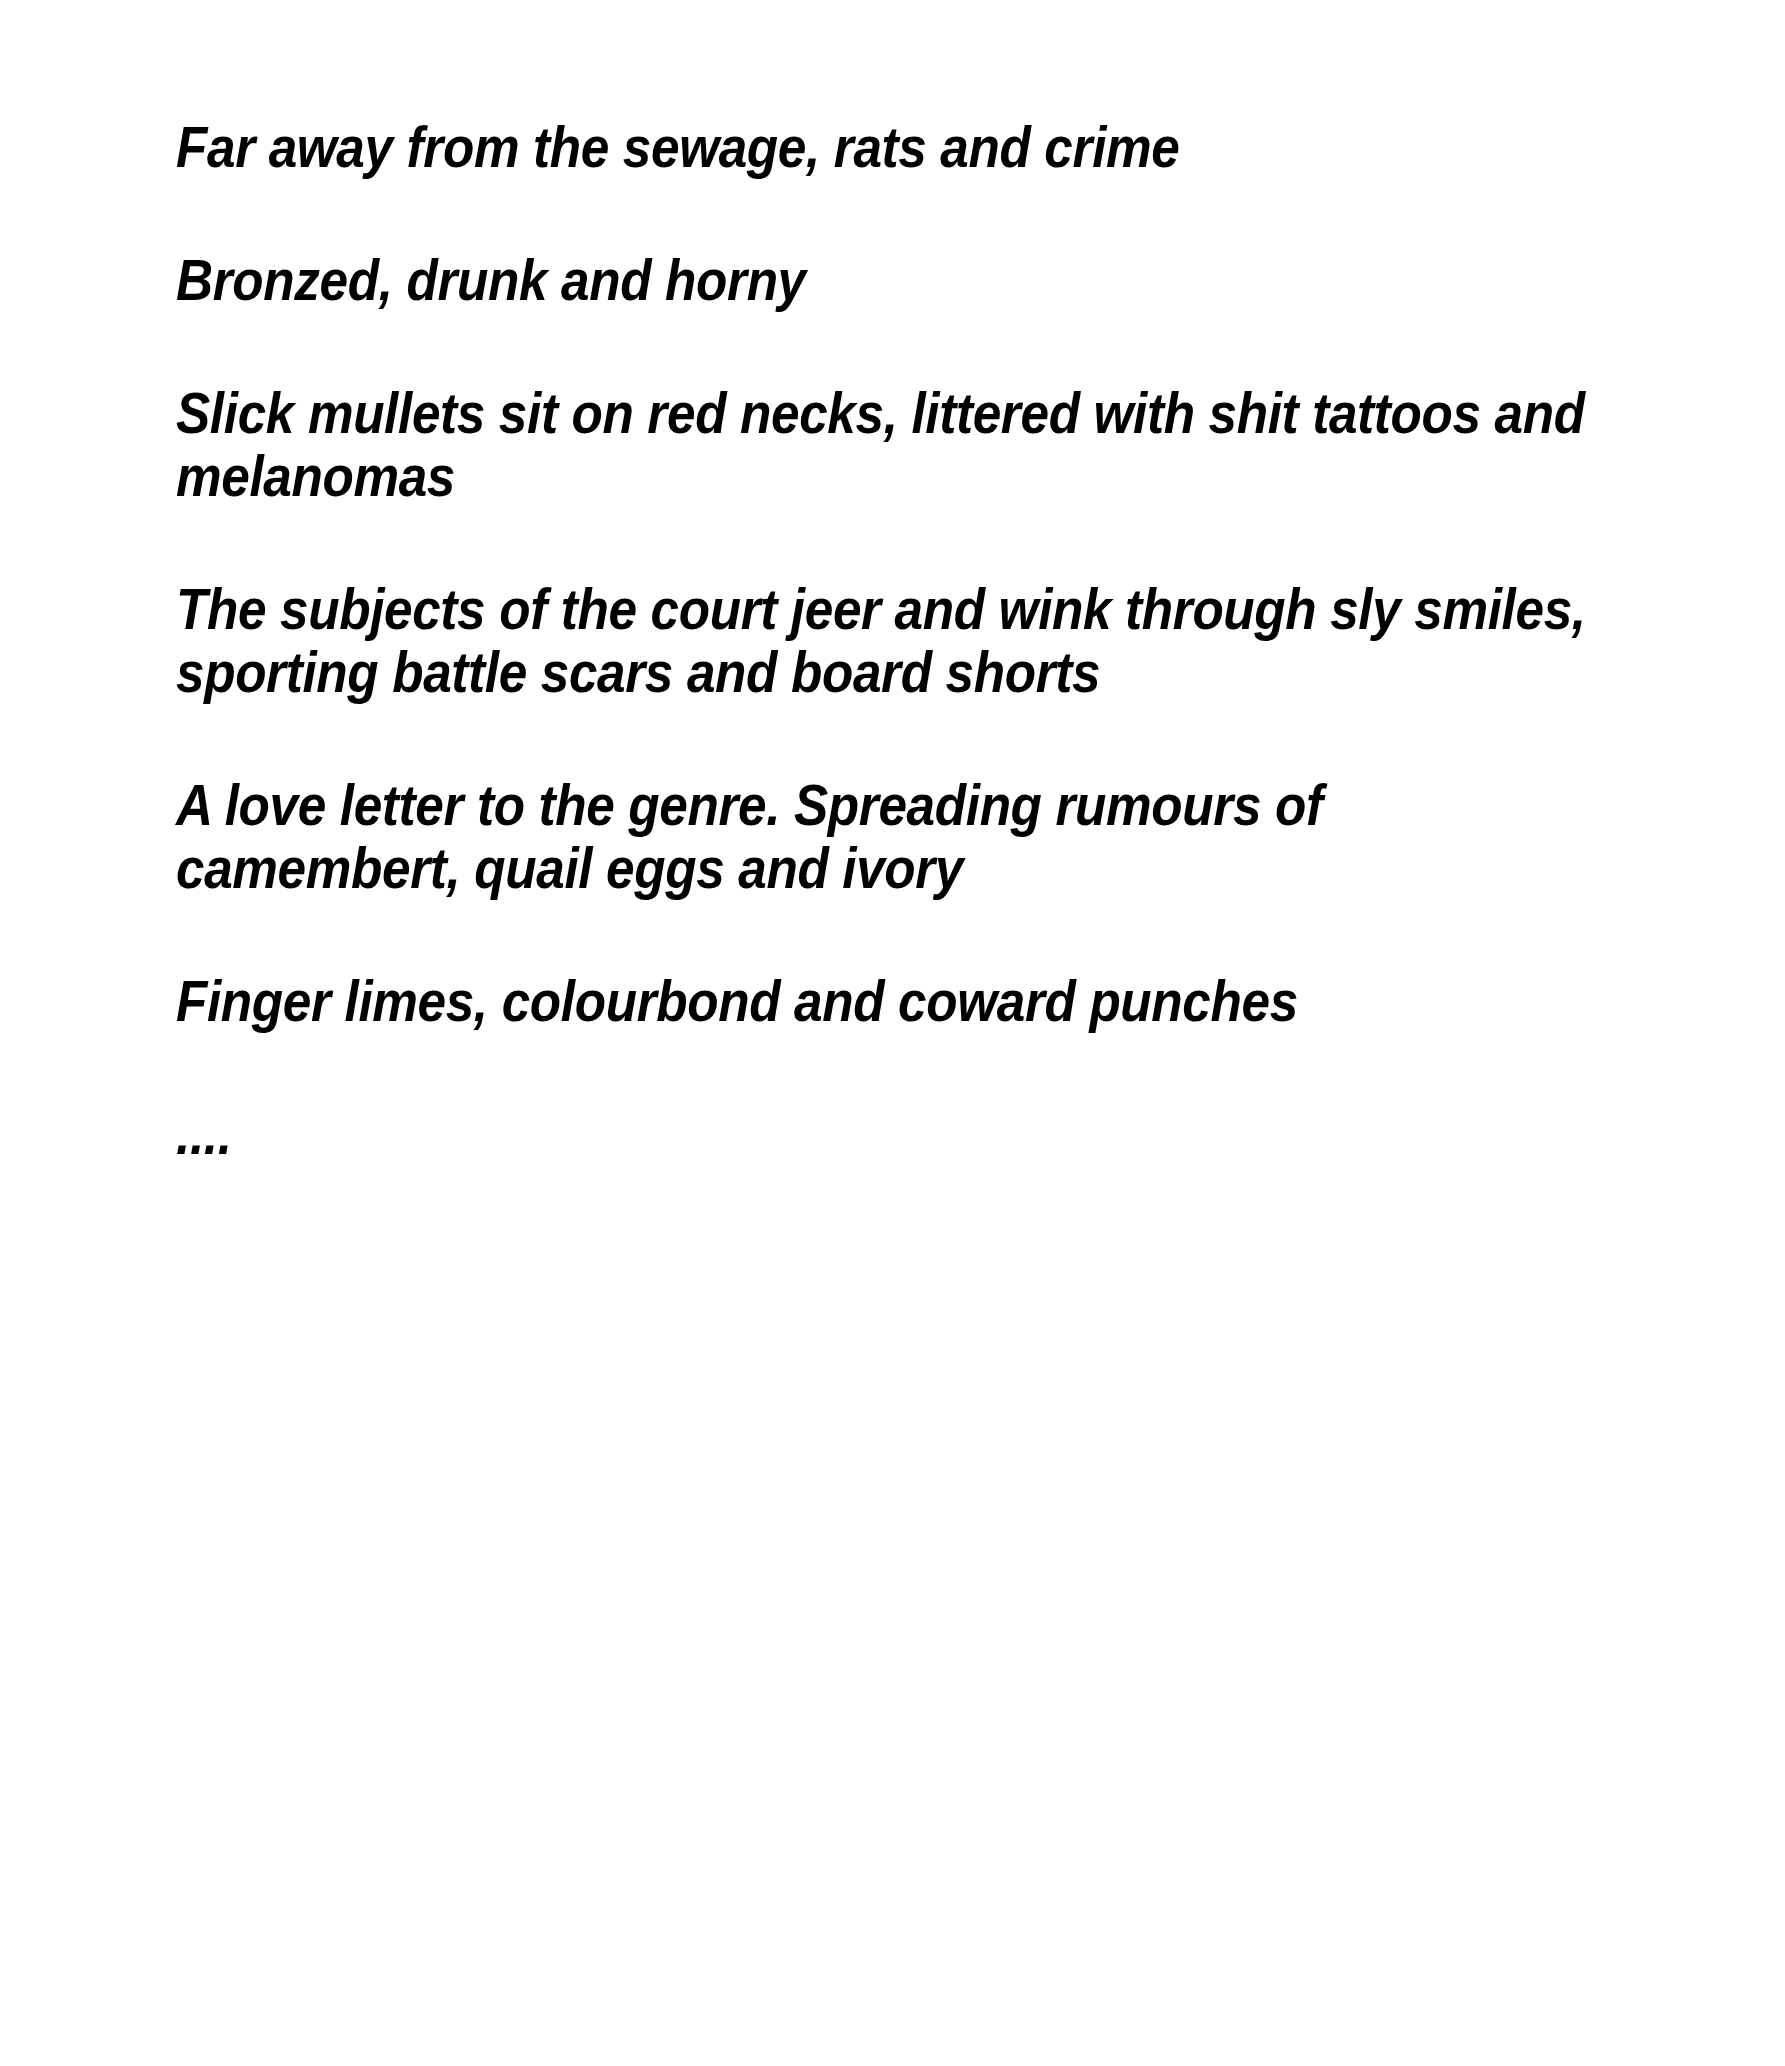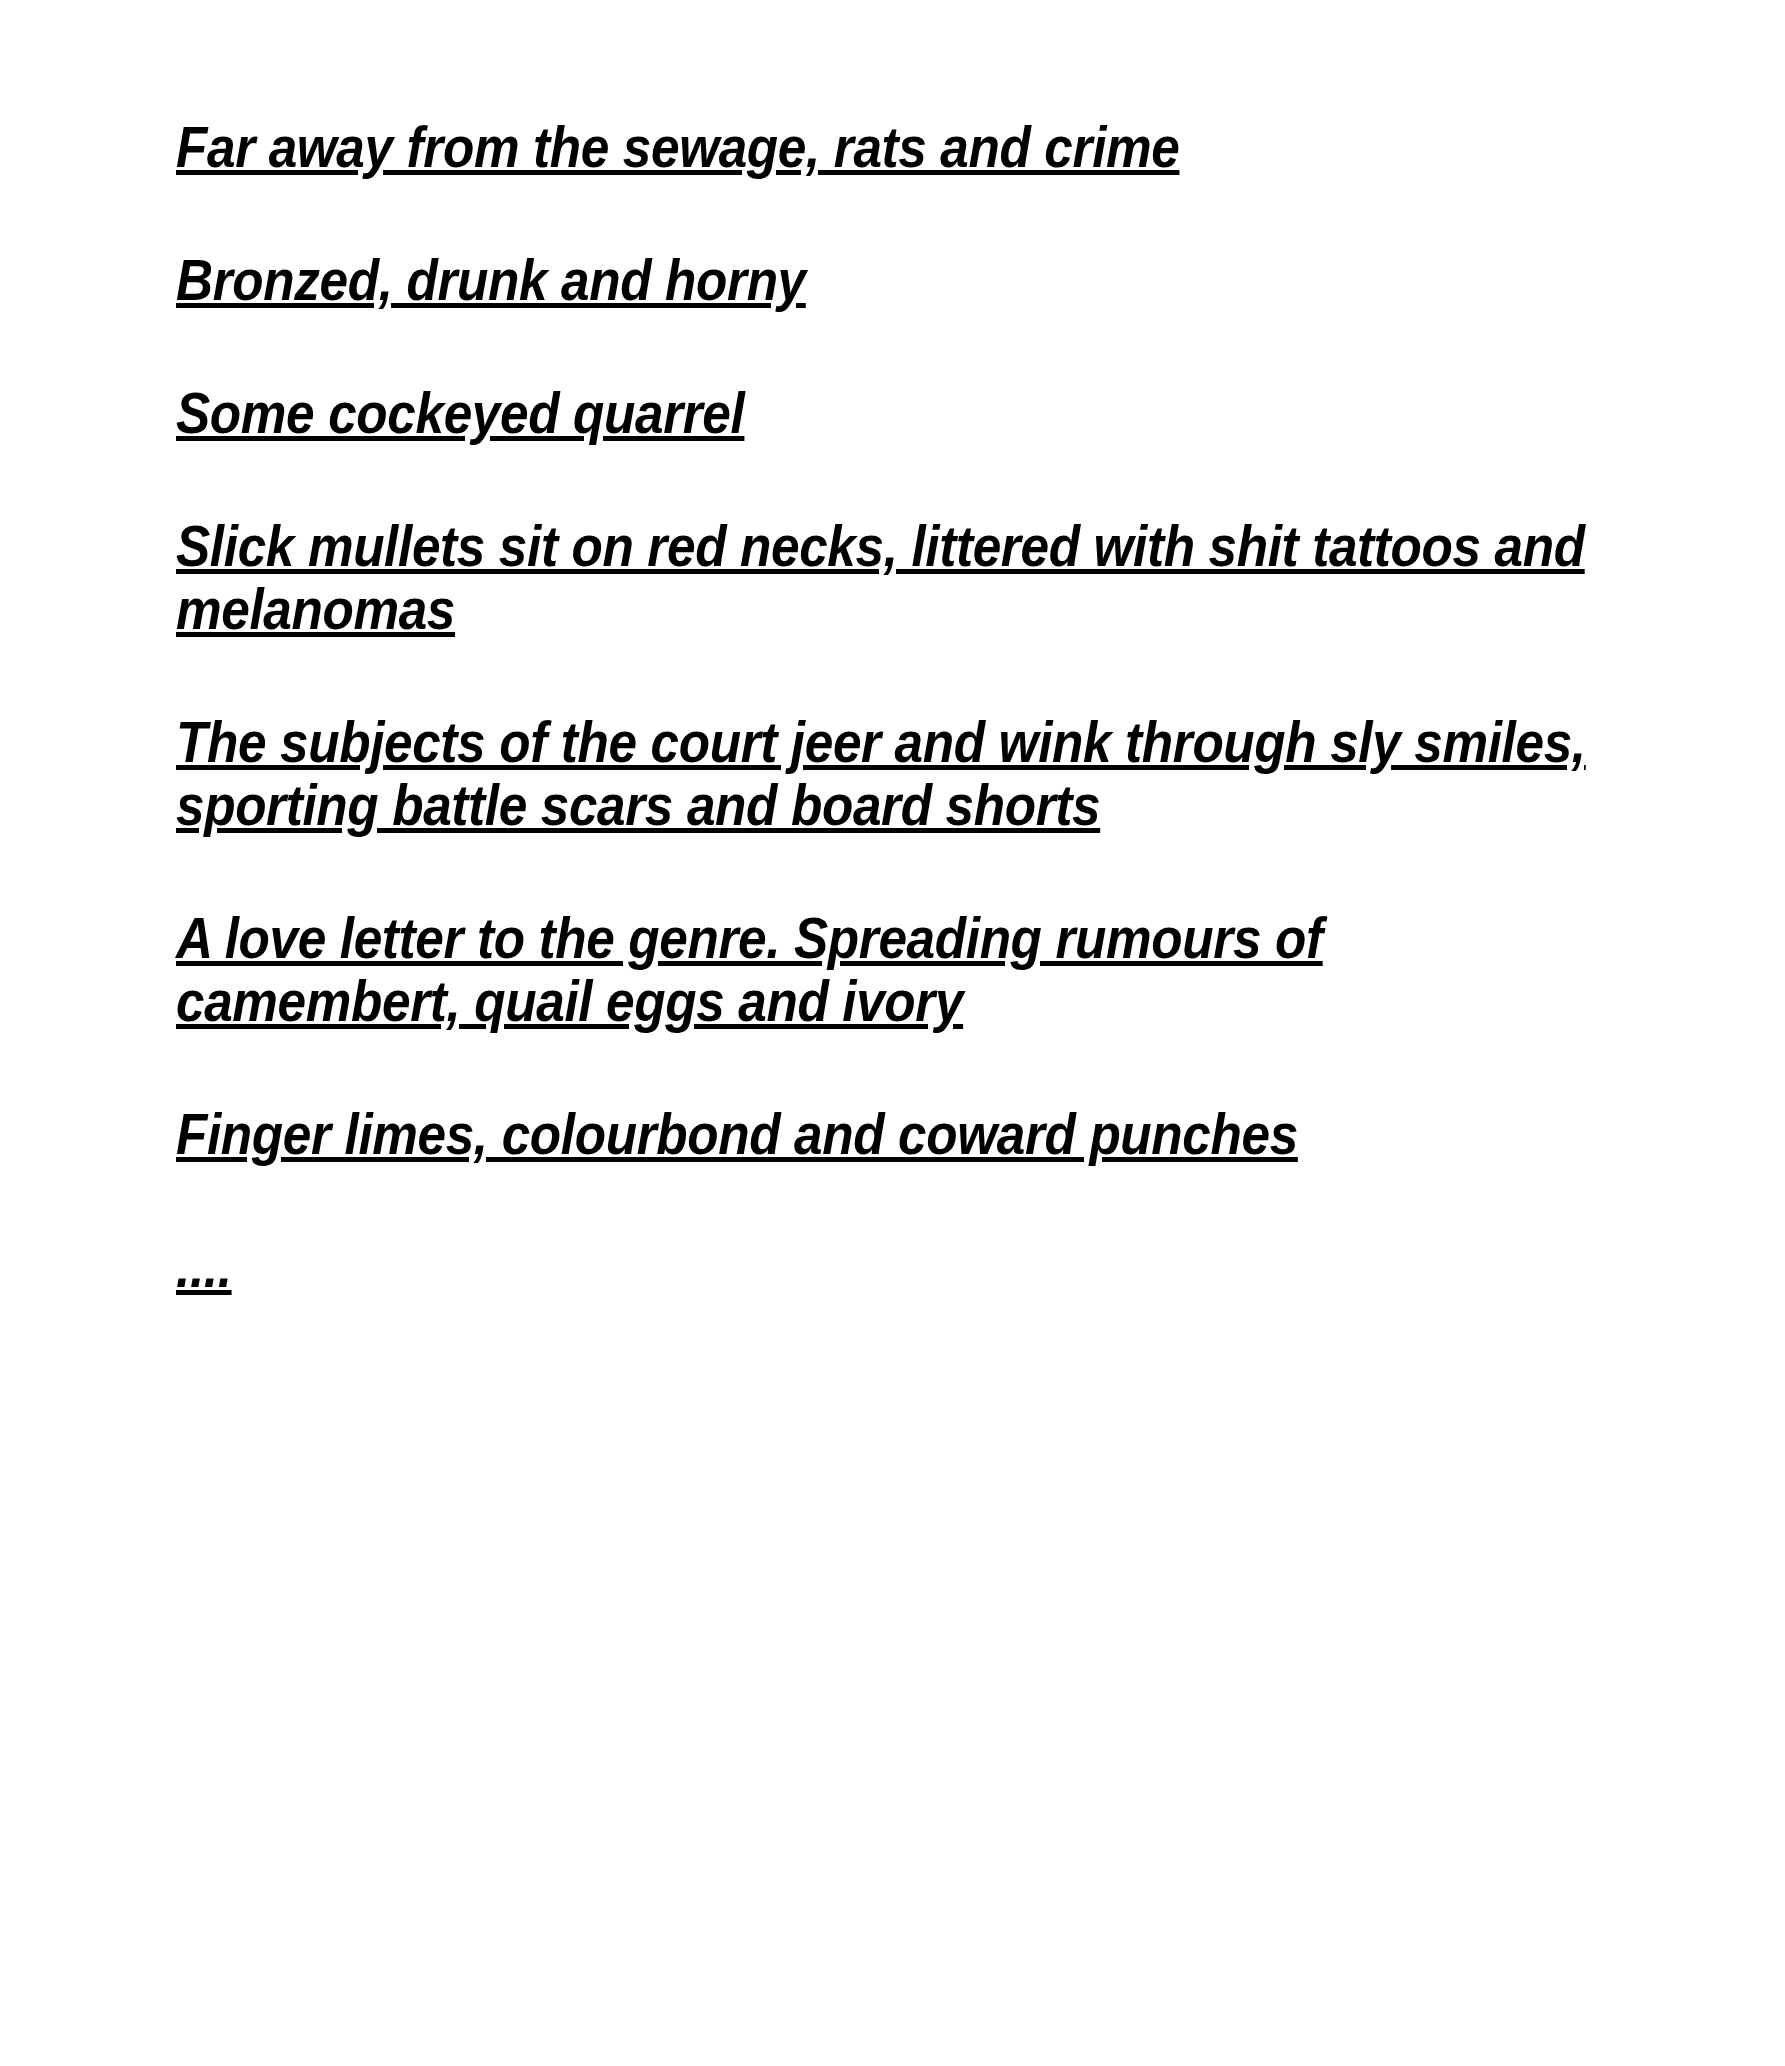--- a/index.html
+++ b/index.html
@@ -10,21 +10,21 @@
     background: #ffffff;
     overflow: hidden;
     font-family: "Liberation Sans", "DejaVu Sans", sans-serif;
   }
   .poem {
     position: absolute;
     left: 176px;
     top: 116px;
     color: #000000;
   }
-  .para { margin: 0 0 70px 0; text-decoration: underline; }
+  .para { margin: 0 0 70px 0; }
   .para:last-child { margin-bottom: 0; }
   .line {
     font-size: 57px;
     line-height: 63px;
     font-weight: bold;
     font-style: italic;
     letter-spacing: -0.4px;
     white-space: nowrap;
     transform: scaleX(0.9);
     transform-origin: 0 50%;
@@ -46,23 +46,20 @@
 
 <div class="page" style="background: rgb(255, 255, 255);">
   <div class="poem" id="poem" style="color: rgb(0, 0, 0);">
       <div class="para">
         <div class="line">Far away from the sewage, rats and crime</div>
       </div>
       <div class="para">
         <div class="line">Bronzed, drunk and horny</div>
       </div>
       <div class="para">
-        <div class="line">Some cockeyed quarrel</div>
-      </div>
-      <div class="para">
         <div class="line">Slick mullets sit on red necks, littered with shit tattoos and</div>
         <div class="line">melanomas</div>
       </div>
       <div class="para">
         <div class="line">The subjects of the court jeer and wink through sly smiles,</div>
         <div class="line">sporting battle scars and board shorts</div>
       </div>
       <div class="para">
         <div class="line">A love letter to the genre. Spreading rumours of</div>
         <div class="line">camembert, quail eggs and ivory</div>

